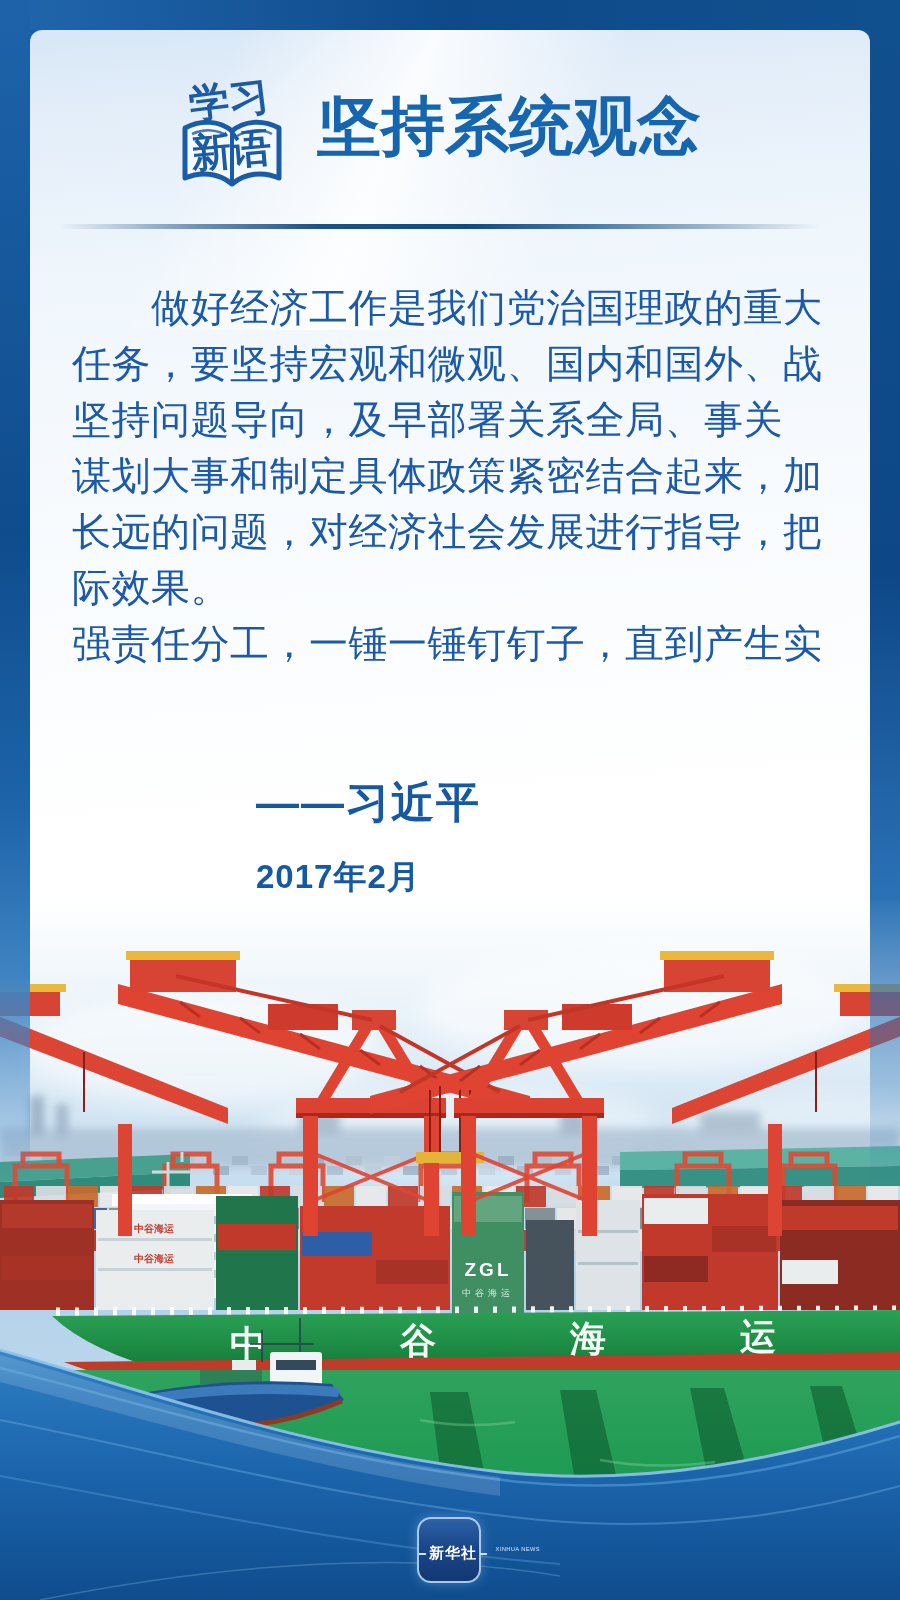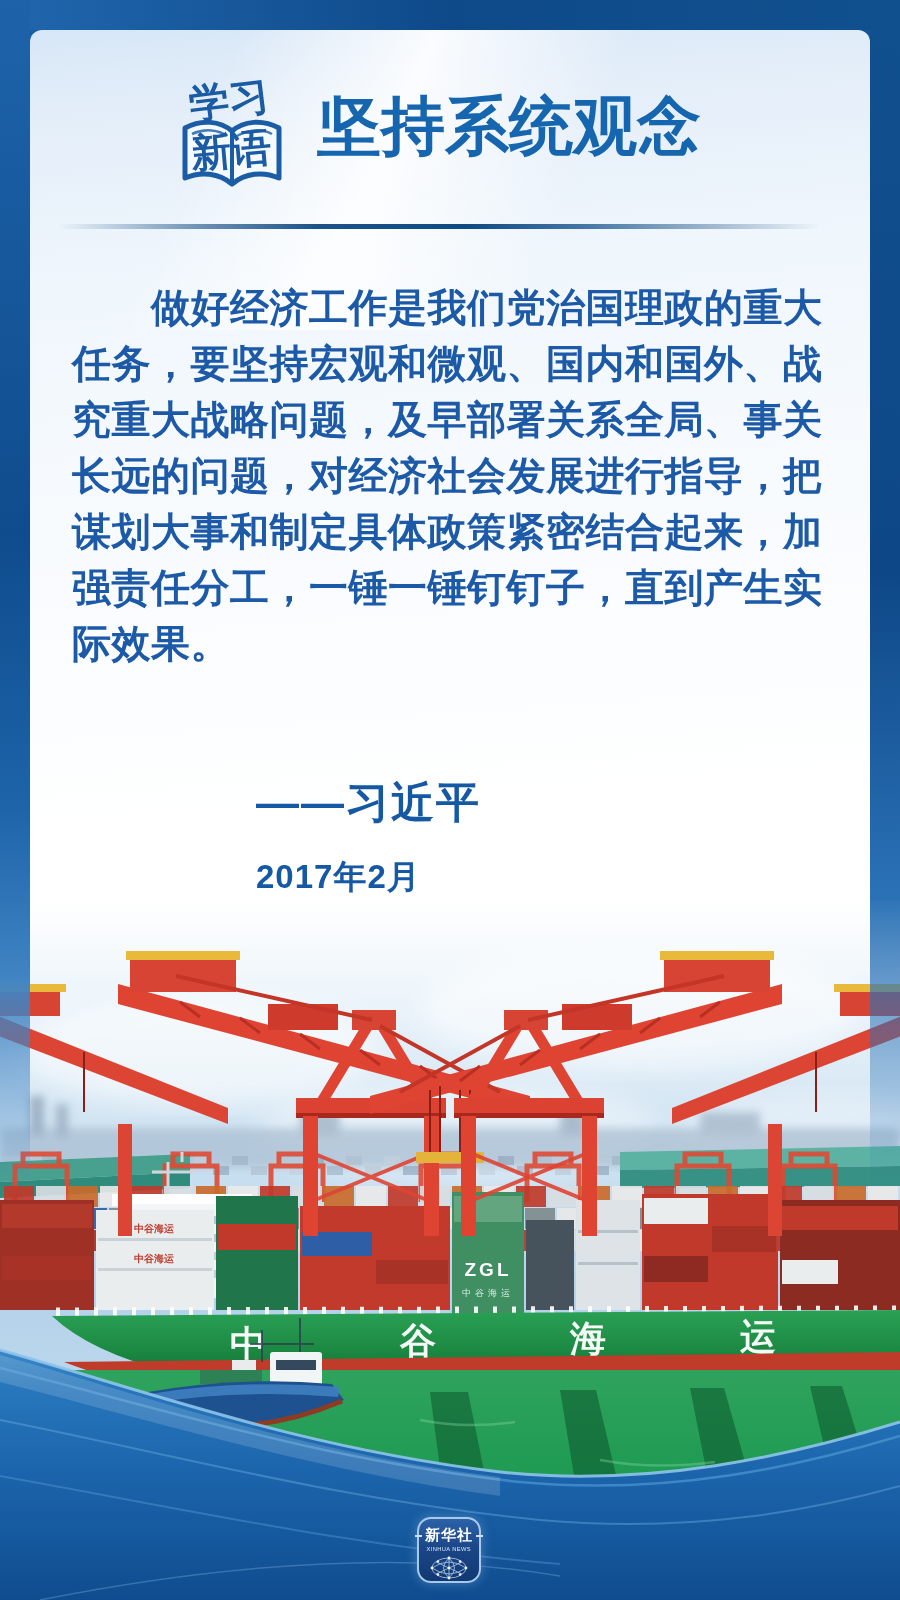--- a/index.html
+++ b/index.html
@@ -24,21 +24,21 @@
   .page-title{
     margin:22px 0 0 28px;font-size:64px;line-height:66px;font-weight:900;
     color:#1565af;letter-spacing:0px;white-space:nowrap;font-family:Liberation Mono, monospace;
   }
   .divider{
     position:absolute;left:28px;right:26px;top:194px;height:5px;border-radius:3px;
     background:linear-gradient(90deg,rgba(190,205,222,0) 0%,#bccfe1 7%,#6d90b3 18%,#1d5189 33%,#0f4a84 52%,#4a7aa7 68%,#a3bbd1 84%,rgba(215,228,240,0) 97%);
   }
   .quote{
     position:absolute;left:42px;top:250px;width:758px;
-    font-size:39px;line-height:56px;font-weight:700;color:#1c5aa8;
+    font-size:39px;line-height:56px;font-weight:400;color:#1c5aa8;
     letter-spacing:.5px;
   }
   .quote div{white-space:nowrap;}
   .attribution{position:absolute;right:38px;top:744px;color:#1558a4;}
   .attribution .author{font-size:43px;font-weight:900;letter-spacing:2px;}
   .attribution .date{font-size:33px;font-weight:700;margin-top:23px;letter-spacing:1px;}
   .attribution .event{font-size:31px;font-weight:700;margin-top:12px;letter-spacing:1px;}
   
   .photo{position:absolute;left:0;top:900px;width:900px;height:700px;display:block;}
   
@@ -47,21 +47,21 @@
   .frame-left{position:absolute;left:0;top:0;width:30px;height:1190px;z-index:6;
     background:linear-gradient(180deg,#1e63aa 0%,#0f4c8d 45%,#1d64a9 68%,#3f83c2 82%,rgba(63,131,194,0) 100%);}
   .frame-right{position:absolute;right:0;top:0;width:30px;height:1190px;z-index:6;
     background:linear-gradient(180deg,#11508f 0%,#0d4787 48%,#2a71b5 75%,rgba(42,113,181,0) 100%);}
   
   .xinhua{
     position:absolute;left:417px;top:1517px;width:64px;height:66px;z-index:8;
     border-radius:14px;border:2px solid #a9c9e8;
     background:linear-gradient(180deg,#2c62a8 0%,#1b4788 45%,#113873 100%);
     box-shadow:0 0 12px rgba(130,180,230,.45);
-    display:flex;flex-direction:column;align-items:center;color:#fff;
+    display:flex;flex-direction:row;align-items:center;color:#fff;
   }
   .xh-cn{display:flex;align-items:center;gap:3px;margin-top:7px;font-size:15px;font-weight:700;letter-spacing:1px;white-space:nowrap;}
   .xh-cn::before,.xh-cn::after{content:"";width:7px;height:2px;background:#cfe0f5;flex:none;}
   .xh-en{font-size:8px;transform:scale(.72);transform-origin:center top;color:#d8e8fa;letter-spacing:.5px;margin-top:1px;white-space:nowrap;}
   .xh-globe{margin-top:0;}
 </style>
 </head>
 <body>
 
 <div class="poster">
@@ -78,25 +78,25 @@
           <text x="14" y="40" font-size="40" transform="rotate(-7 34 24)">学习</text>
           <text x="16" y="88" font-size="40" transform="rotate(-5 56 72)">新语</text>
         </g>
       </svg>
       <h1 class="page-title">坚持系统观念</h1>
     </div>
     <div class="divider"></div>
     <div class="quote">
         <div>　　做好经济工作是我们党治国理政的重大</div>
         <div>任务，要坚持宏观和微观、国内和国外、战</div>
-        <div>究重大战略问题，及早部署关系全局、事关</div>
+        <div>坚持问题导向，及早部署关系全局、事关</div>
+        <div>谋划大事和制定具体政策紧密结合起来，加</div>
         <div>长远的问题，对经济社会发展进行指导，把</div>
-        <div>谋划大事和制定具体政策紧密结合起来，加</div>
+        <div>际效果。</div>
         <div>强责任分工，一锤一锤钉钉子，直到产生实</div>
-        <div>际效果。</div>
       </div>
     <div class="attribution">
       <div class="author">——习近平</div>
       <div class="date">2017年2月</div>
       <div class="event">主持召开中央财经领导小组第十五次会议</div>
     </div>
   </div>
 
   <svg class="photo" viewBox="0 0 900 700">
     <defs>

